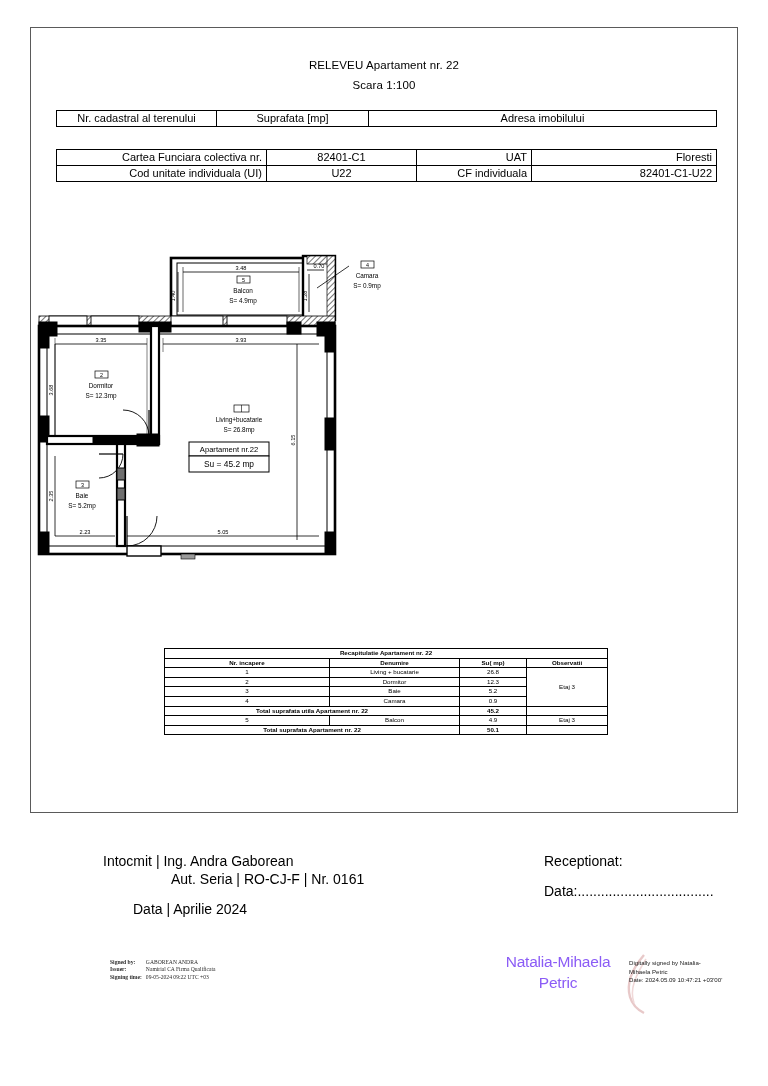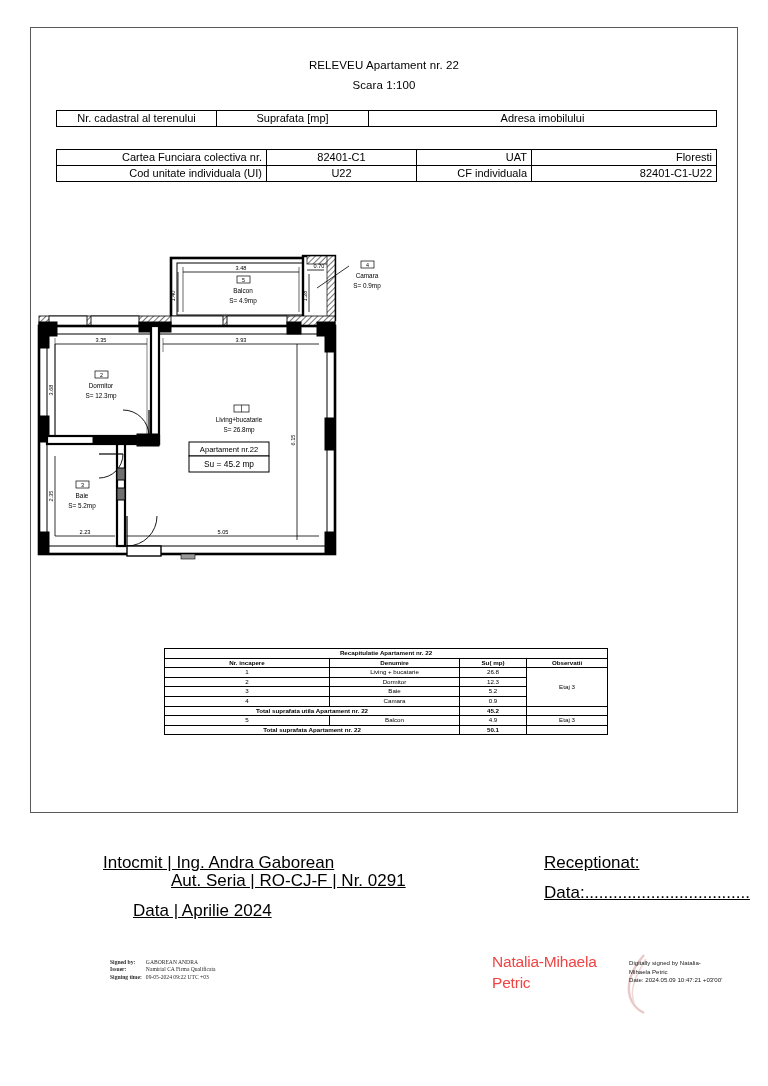--- a/index.html
+++ b/index.html
@@ -31,38 +31,38 @@
   
   table.recap{position:absolute;left:133px;top:620px;width:443px;
               border-collapse:collapse;table-layout:fixed;}
   table.recap td{border:1px solid #000;font-size:6.2px;height:8.6px;
                  line-height:8.6px;padding:0 2px;text-align:center;
                  white-space:nowrap;overflow:hidden;}
   table.recap td.b{font-weight:bold;}
   table.recap td.hd{font-weight:bold;}
 
   
-  .ft{position:absolute;font-size:17px;white-space:nowrap;text-decoration:underline;}
+  .ft{position:absolute;font-size:14px;white-space:nowrap;}
   #f1{left:72px;top:825px;}
   #f2{left:140px;top:843px;}
   #f3{left:72px;top:873px;margin-left:30px;}
   #f4{left:513px;top:825px;}
   #f5{left:513px;top:855px;}
 
   
   #sigL{position:absolute;left:79px;top:931px;font-family:"Liberation Serif",serif;
         font-size:5.6px;line-height:7.4px;color:#2b2b2b;}
   #sigL table{border-collapse:collapse;}
   #sigL td{padding:0 4px 0 0;white-space:nowrap;vertical-align:top;}
   #sigL td.k{font-weight:bold;}
 
   
   #sigR{position:absolute;left:461px;top:923px;width:250px;height:62px;}
   #sigName{position:absolute;left:0;top:0;width:132px;font-size:15.5px;
-           line-height:21px;color:#ef4444;letter-spacing:-.2px;}
+           line-height:21px;color:#8b5cf6;letter-spacing:-.2px;text-align:center;}
   #sigSwirl{position:absolute;left:128px;top:-2px;}
   #sigMeta{position:absolute;left:137px;top:8px;font-size:6.1px;
            line-height:8.6px;color:#1a1a1a;white-space:nowrap;}
 </style>
 </head>
 <body>
 
 <div id="page">
 
   <div class="title" id="t1">RELEVEU Apartament nr. 22</div>
@@ -296,21 +296,21 @@
     </tr>
     <tr>
       <td class="b" colspan="2">Total suprafata Apartament nr. 22</td>
       <td class="b">50.1</td>
       <td></td>
     </tr>
   </tbody>
     </table>
 
   <div class="ft" id="f1">Intocmit | Ing. Andra Gaborean</div>
-  <div class="ft" id="f2">Aut. Seria | RO-CJ-F | Nr. 0291</div>
+  <div class="ft" id="f2">Aut. Seria | RO-CJ-F | Nr. 0161</div>
   <div class="ft" id="f3">Data | Aprilie 2024</div>
   <div class="ft" id="f4">Receptionat:</div>
   <div class="ft" id="f5">Data:...................................</div>
 
   <div id="sigL">
     <table>
       <tbody>
           <tr>
         <td class="k">Signed by:</td>
         <td>GABOREAN ANDRA</td>

